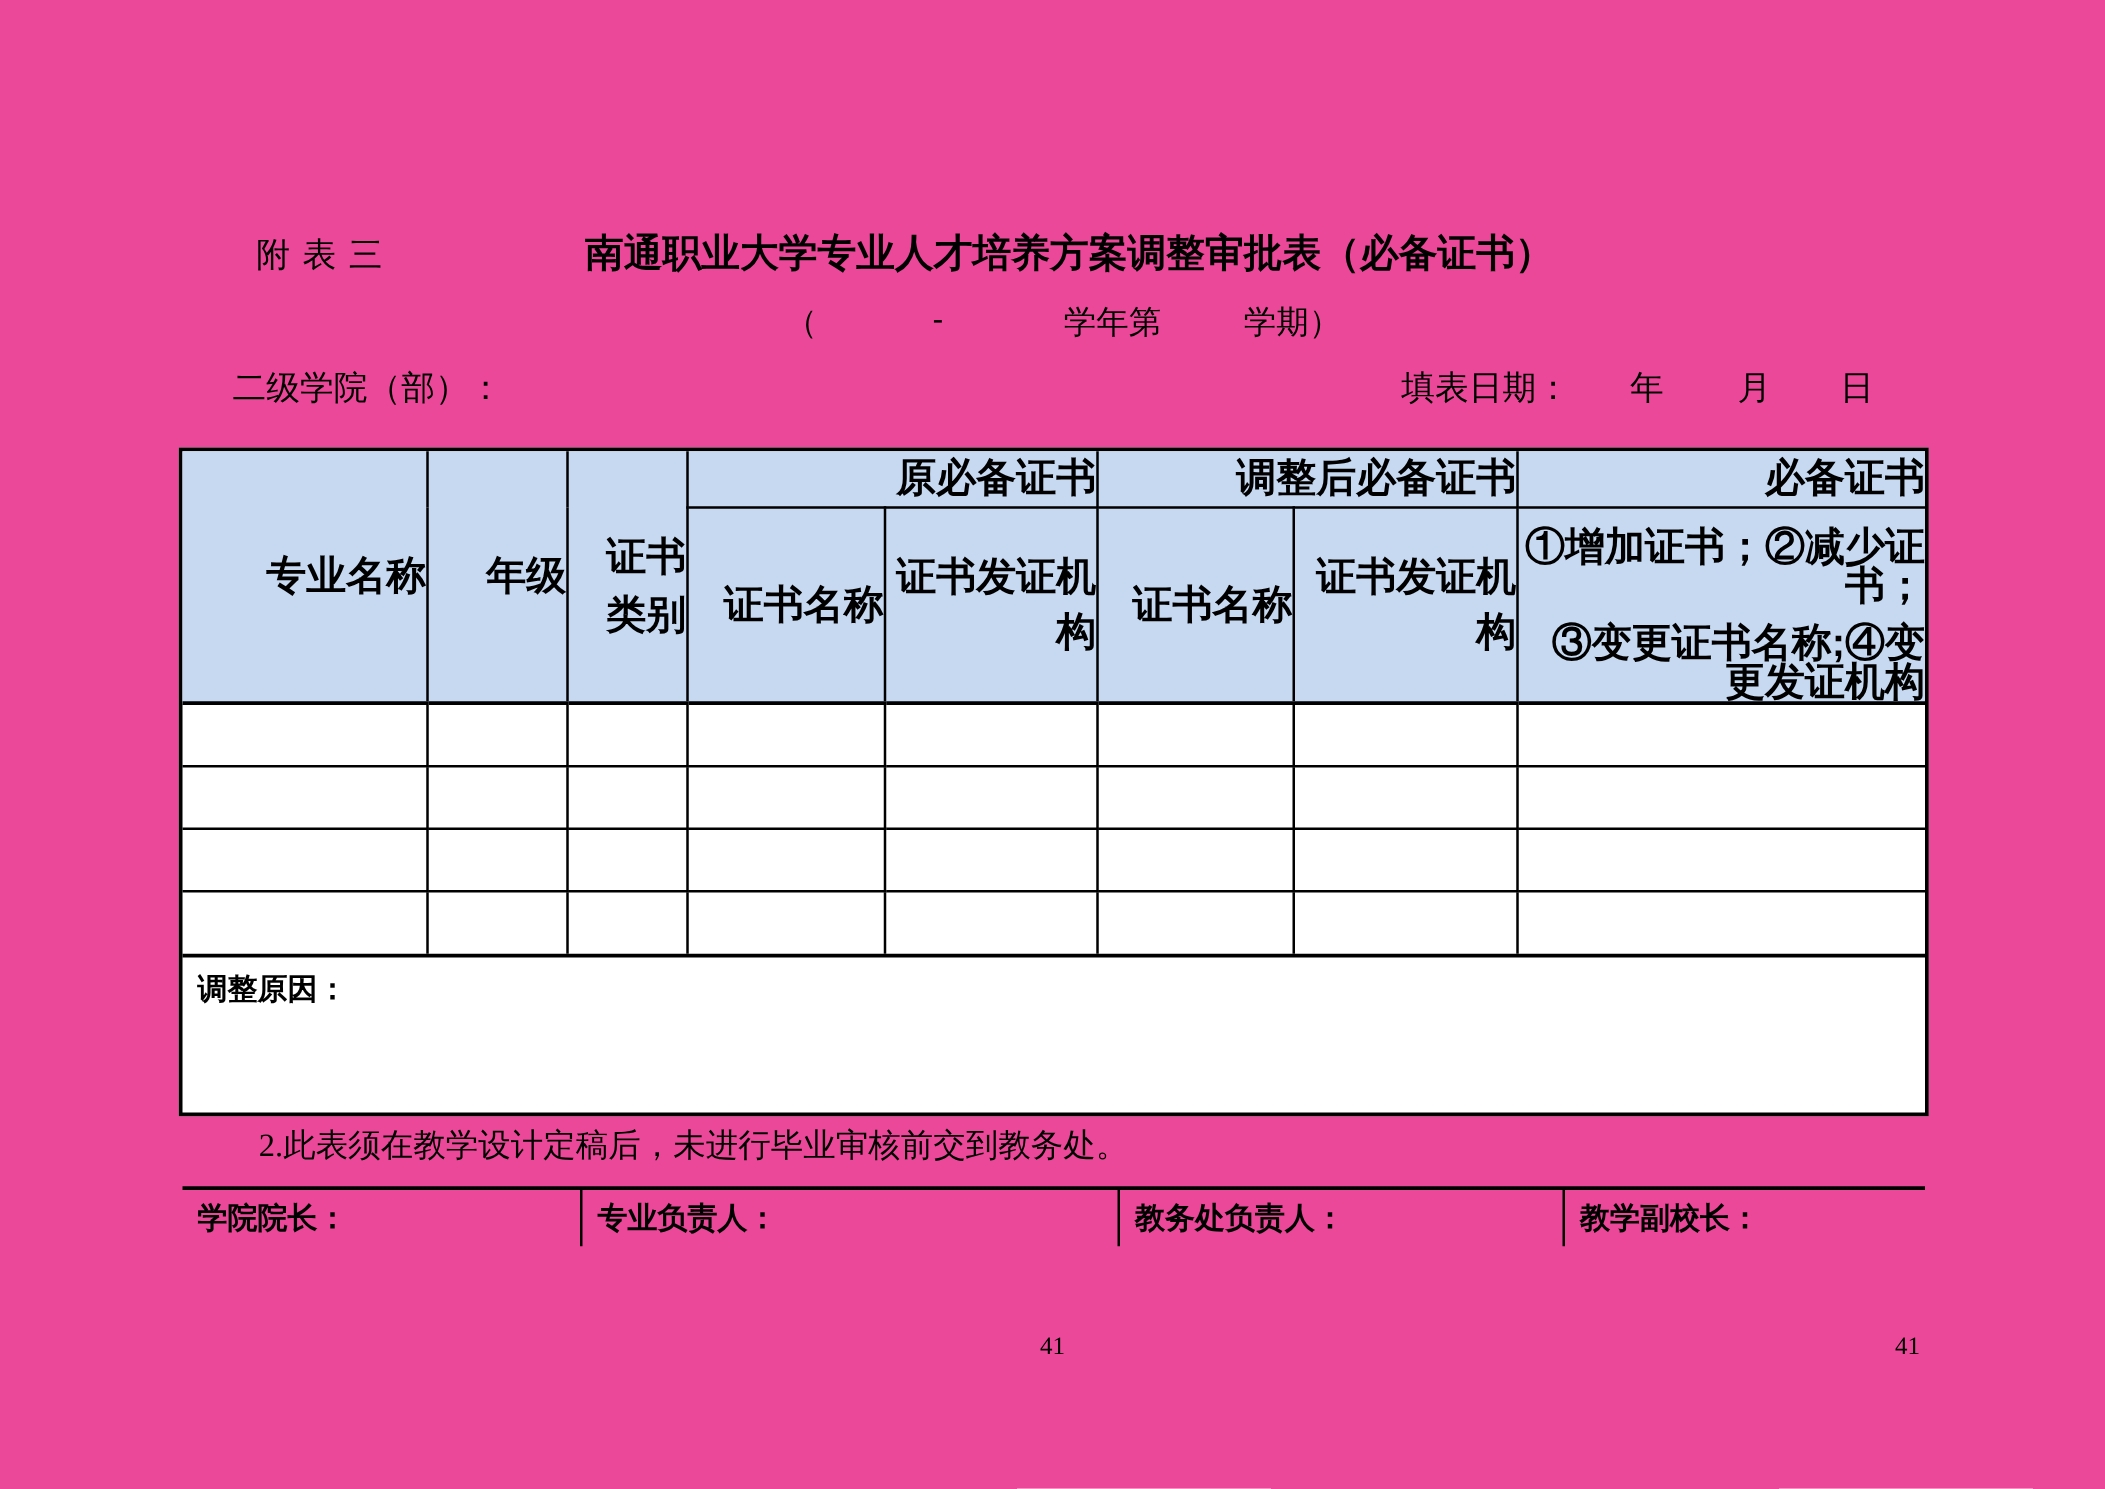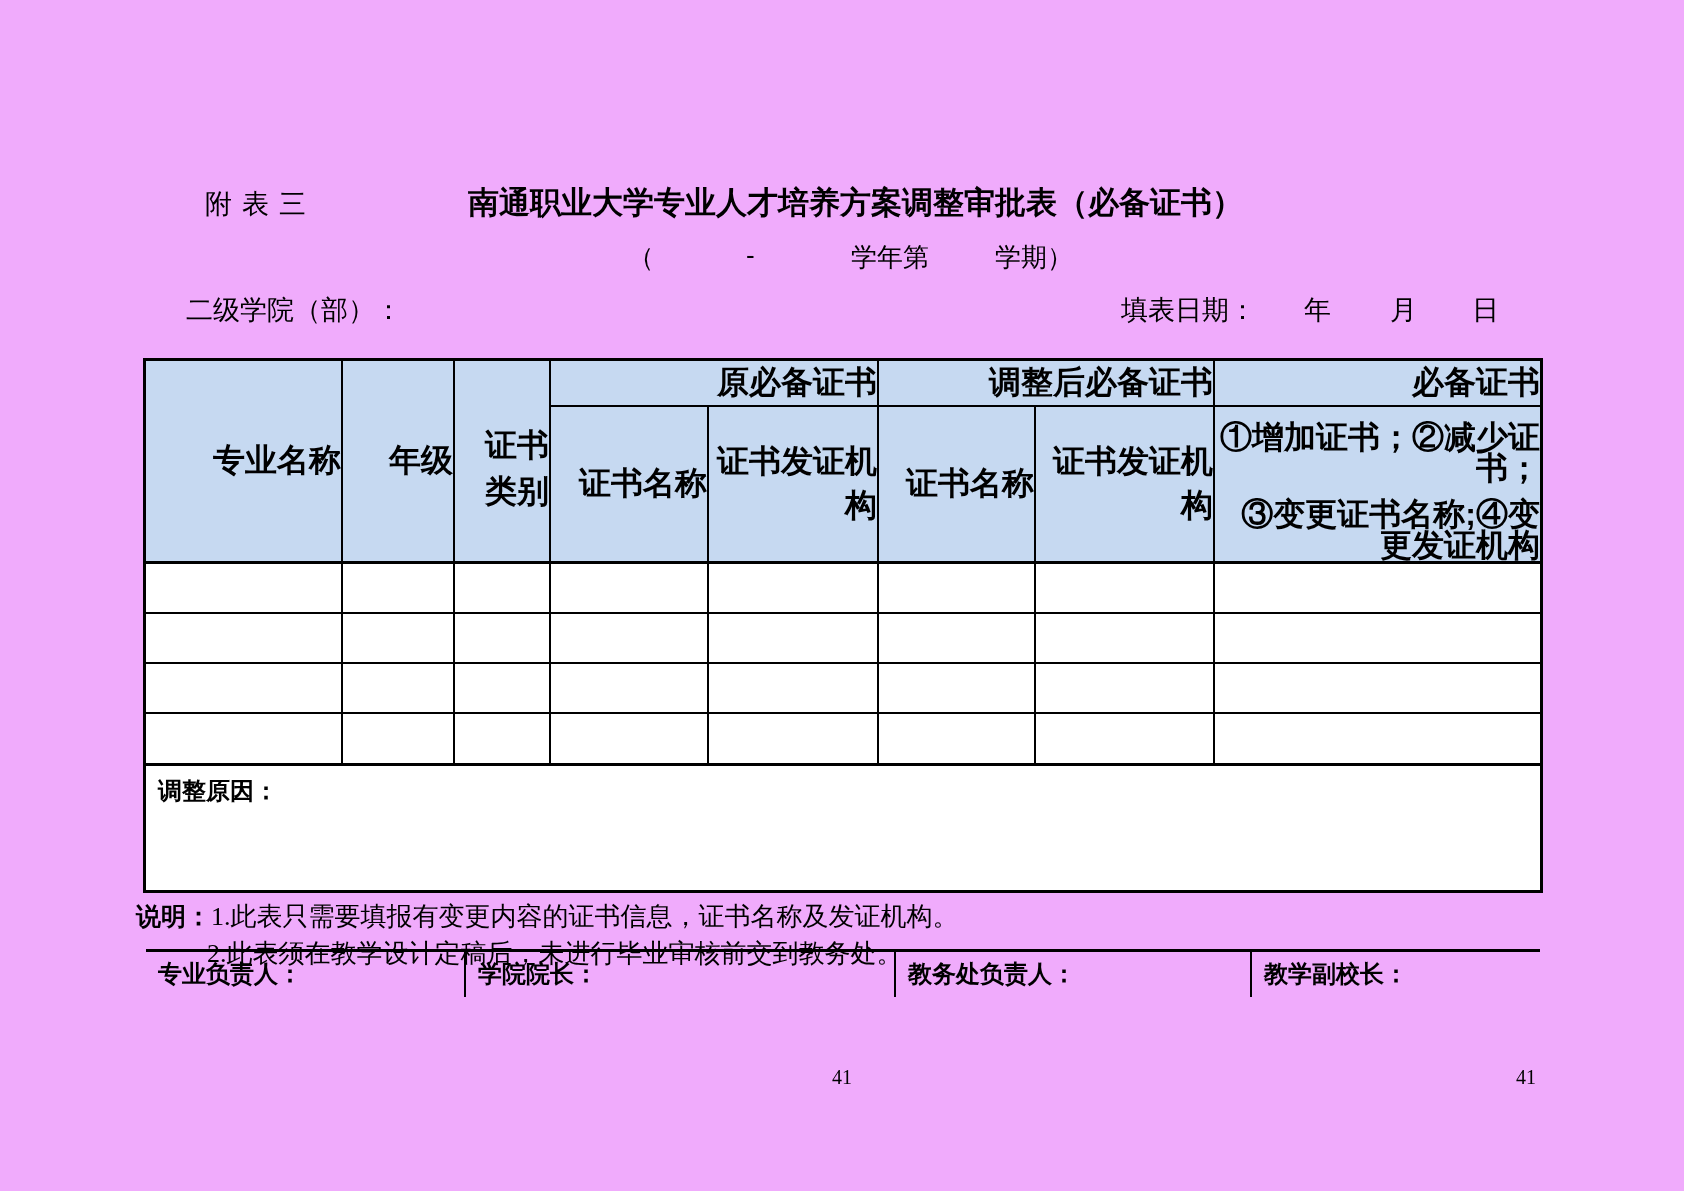--- a/index.html
+++ b/index.html
@@ -2,21 +2,21 @@
 <html style="--header-bg: #c6d9f1; --border-c: #000000;"><head>
 <meta charset="utf-8">
 <style>
   :root { --header-bg: #c6d9f1; --border-c: #000000; }
   * { box-sizing: border-box; }
   html, body { margin: 0; padding: 0; background: #ffffff; }
   .page {
     position: relative;
     width: 1684px;
     height: 1191px;
-    background: #f0abfc;
+    background: #ec4899;
     font-family: "Liberation Sans", sans-serif;
     color: #000;
     overflow: hidden;
     padding-left: 28px;
   }
 
   
   .appendix {
     position: absolute; left: 205px; top: 186px;
     font-family: "Liberation Serif", serif;
@@ -208,31 +208,28 @@
             <td class="last-col"></td>
         </tr>
       </tbody>
     </table>
 
     <div class="reason-box">
       <span class="reason-label">调整原因：</span>
     </div>
 
     <div class="sig-row">
+      <div class="sig-cell">学院院长：</div>
       <div class="sig-cell">专业负责人：</div>
-      <div class="sig-cell">学院院长：</div>
       <div class="sig-cell">教务处负责人：</div>
       <div class="sig-cell">教学副校长：</div>
     </div>
   </div>
 
   <div class="notes">
-    <div class="notes-line">
-      <span class="notes-label">说明：</span><span class="notes-item">1.此表只需要填报有变更内容的证书信息，证书名称及发证机构。</span>
-    </div>
     <div class="notes-line notes-indent">
       <span class="notes-item">2.此表须在教学设计定稿后，未进行毕业审核前交到教务处。</span>
     </div>
   </div>
 
   <div class="page-num page-num-center">41</div>
   <div class="page-num page-num-right">41</div>
 
 </div>
 

